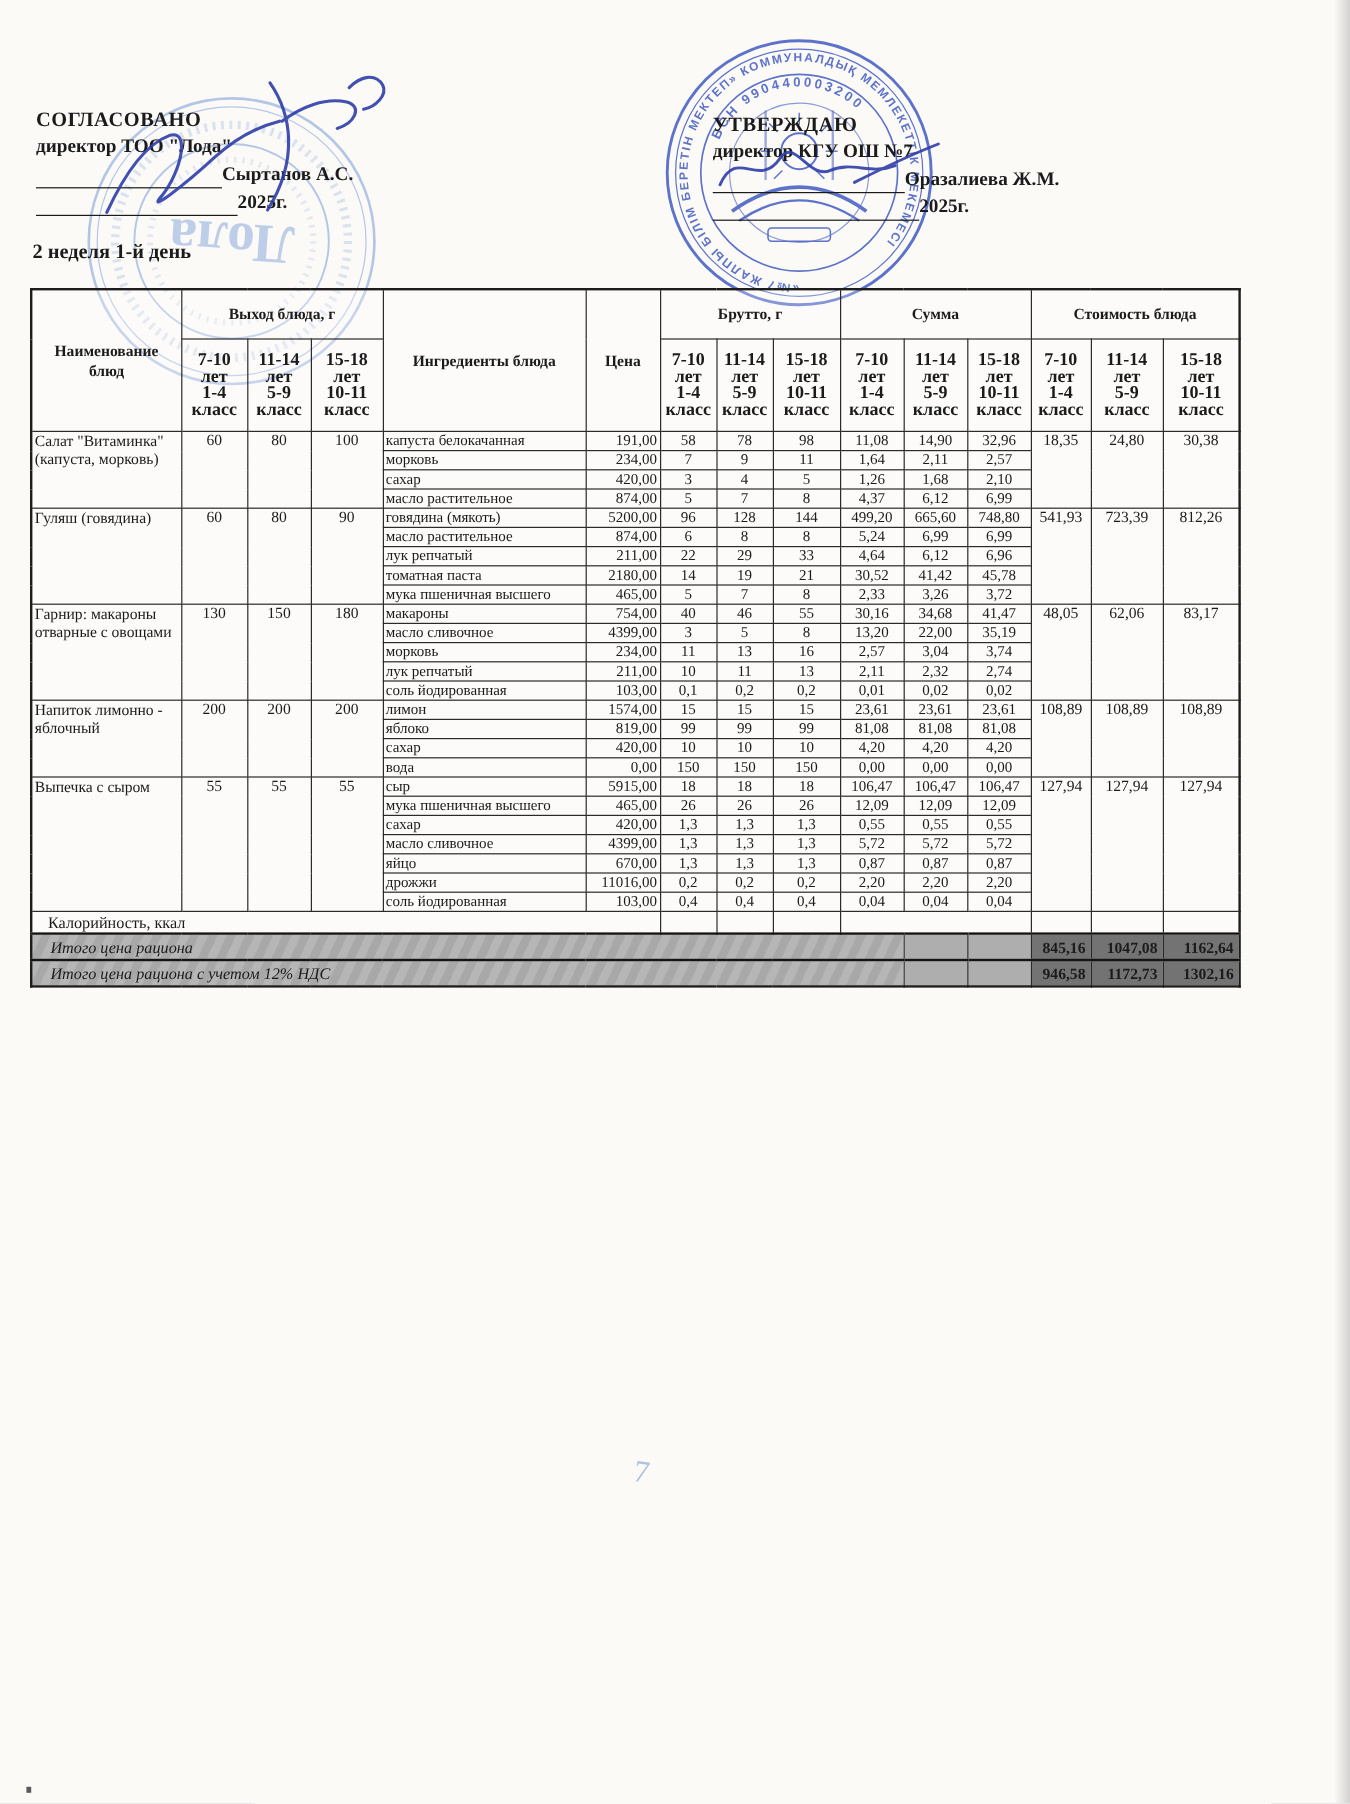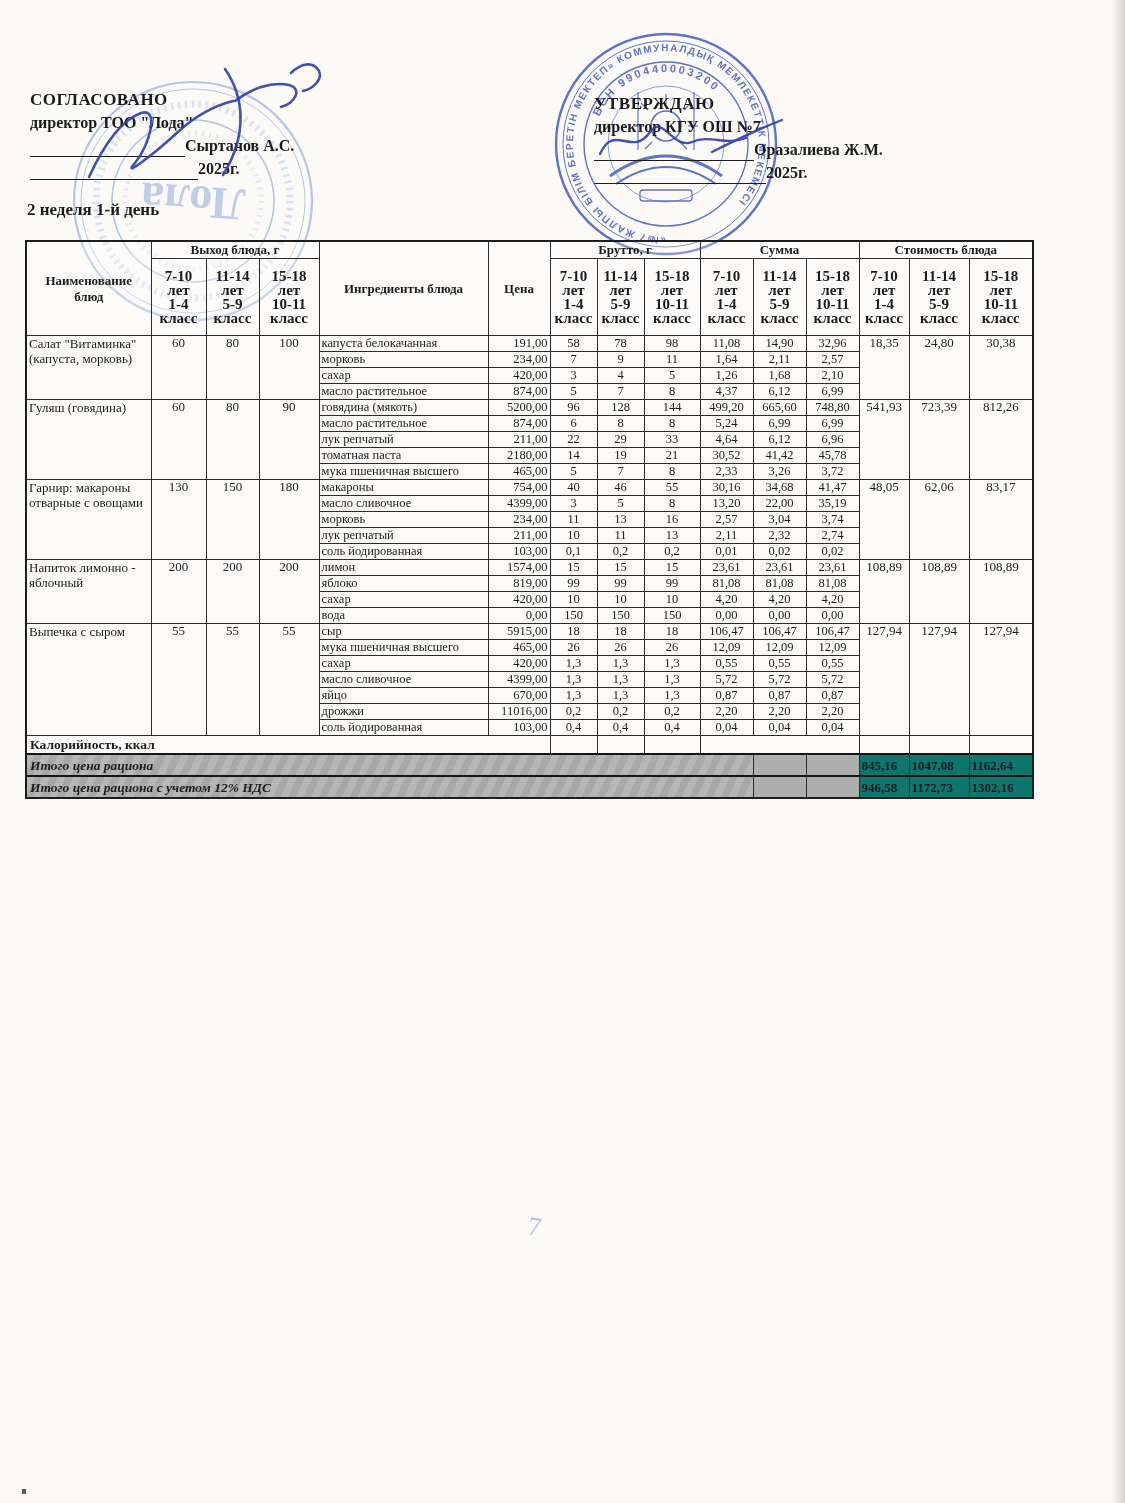--- a/index.html
+++ b/index.html
@@ -22,37 +22,37 @@
   .ink{position:absolute;z-index:4;pointer-events:none;}
   .stray-mark{position:absolute;left:528px;top:1212px;font-size:26px;color:rgba(108,148,205,.55);
         transform:rotate(9deg);z-index:2;font-family:"Liberation Serif",serif;}
 
   
   .menu-wrap{position:absolute;left:25px;top:240px;z-index:2;}
   table.menu{border-collapse:collapse;table-layout:fixed;width:1007px;font-size:12.5px;
         background:rgba(255,255,255,.25);}
   table.menu th,table.menu td{border:1px solid #2a2a2a;padding:0 2px;overflow:hidden;}
   table.menu{border:2px solid #1d1d1d;}
-  tr.h1 th{height:16px;font-size:13px;font-weight:bold;padding:0;}
+  tr.h1 th{height:16px;font-size:13px;font-weight:bold;padding:12px;}
   tr.h2 th{height:76px;white-space:pre-line;line-height:14px;font-size:15px;font-weight:bold;
         vertical-align:middle;padding:0;}
   th.name-h{white-space:pre-line;line-height:16px;font-size:13px;}
   tbody td{height:15px;line-height:13px;}
   td.dish{text-align:left;vertical-align:top;white-space:pre-line;line-height:15px;
         padding:1px 1px 0 3px;font-size:13px;}
   td.out,td.costc{vertical-align:top;text-align:center;padding-top:1px;font-size:13px;}
   td.ing{text-align:left;padding-left:3px;white-space:nowrap;}
   td.price{text-align:right;padding-right:5px;}
   td.num{text-align:center;}
   tr.kalor td{height:17px;border-top:1.5px solid #1d1d1d;}
-  tr.kalor td.lbl{font-weight:bold;text-align:left;font-size:13.5px;padding-left:3px;}
+  tr.kalor td.lbl{font-weight:normal;text-align:left;font-size:13.5px;padding-left:13px;}
   tr.total td{height:20px;background:#aeaeae;border-top:2px solid #141414;}
-  tr.total td.lbl{font-weight:bold;font-style:italic;text-align:left;font-size:13.5px;padding-left:3px;
+  tr.total td.lbl{font-weight:normal;font-style:italic;text-align:left;font-size:13.5px;padding-left:15px;
         background:repeating-linear-gradient(115deg,#b6b6b6 0 7px,#a8a8a8 7px 14px);}
-  tr.total td.val{background:#0f766e;font-weight:bold;text-align:left;padding-right:4px;font-size:13px;}
+  tr.total td.val{background:#737373;font-weight:bold;text-align:right;padding-right:4px;font-size:13px;}
 </style>
 </head>
 <body>
 
 <div class="page">
 
   <svg class="stamp" style="left:68px;top:76px;opacity:.5" width="250" height="250" viewBox="0 0 250 250">
     <g fill="none" stroke="#6e93d6">
       <circle cx="125" cy="125" r="119" stroke-width="2.2"></circle>
       <circle cx="125" cy="125" r="112" stroke-width="1"></circle>

